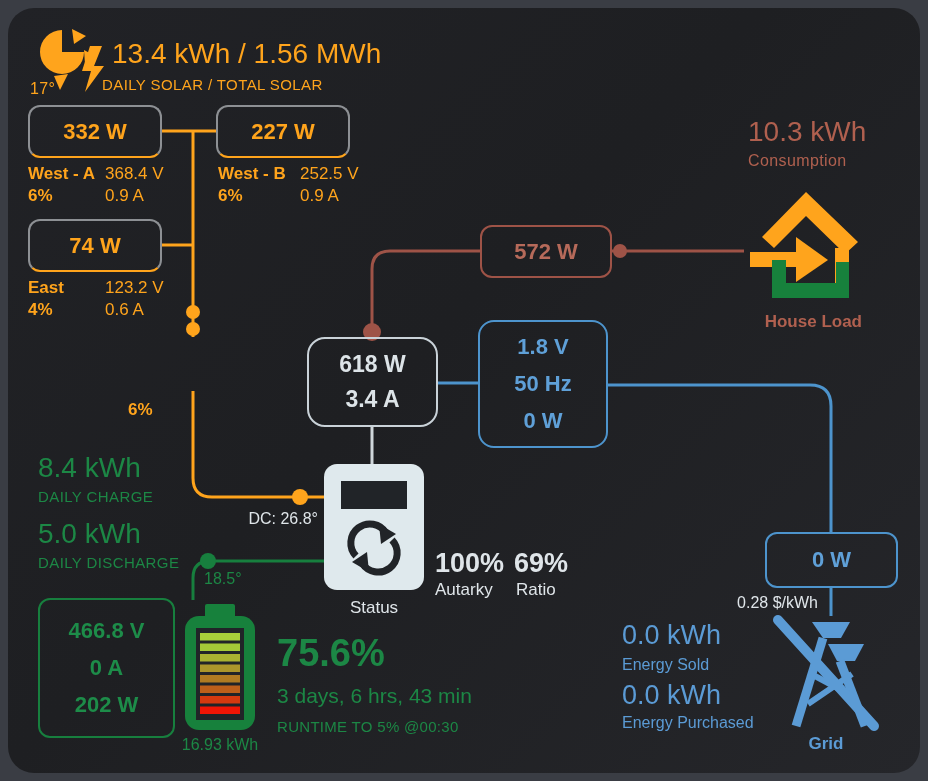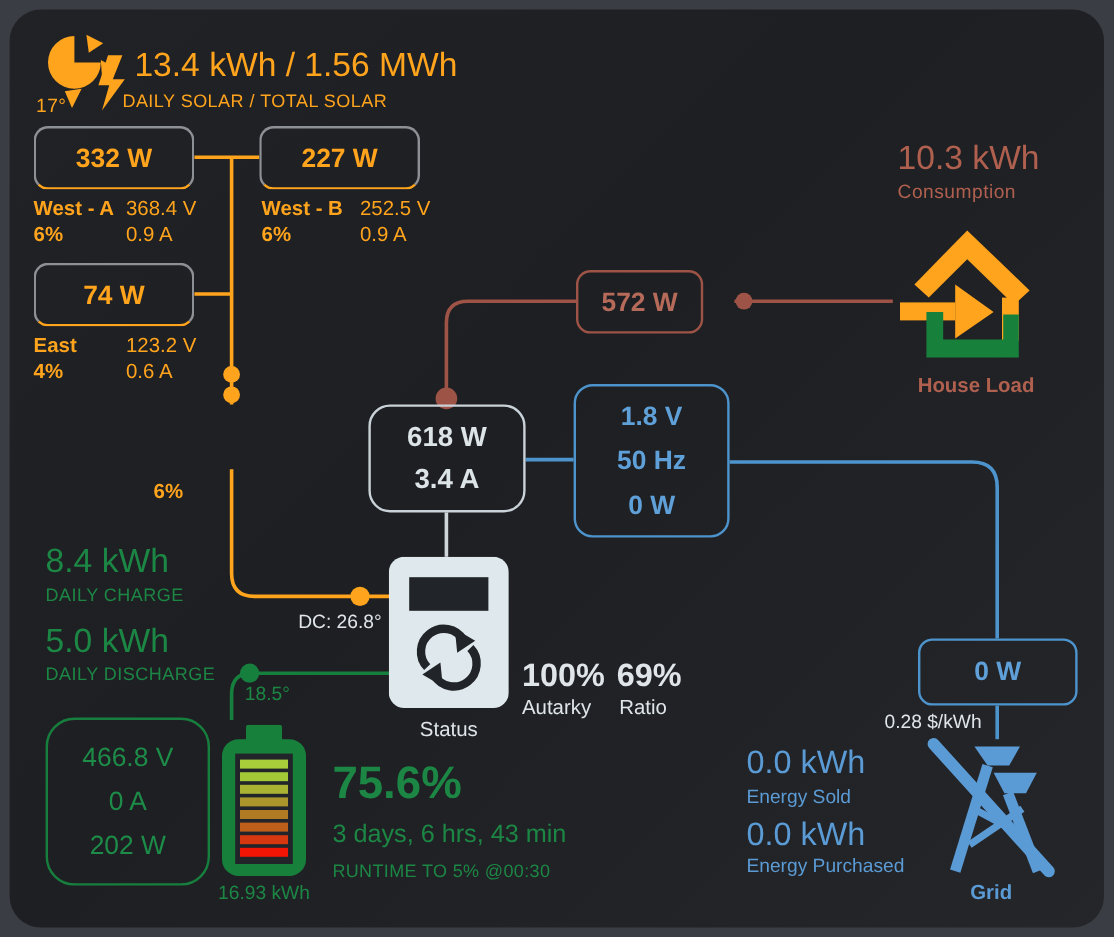--- a/index.html
+++ b/index.html
@@ -18,21 +18,21 @@
   .box{
     position:absolute;display:flex;flex-direction:column;
     align-items:center;justify-content:center;
     border-radius:12px;font-weight:700;font-size:22px;line-height:1.0;
     box-sizing:border-box;background:transparent;
   }
   .pvbox{border:2px solid #8d9094;border-bottom:2px solid #ffa41c;color:#ffa41c;}
   .dcbox{border:2px solid #c9d2d8;color:#dde4e8;border-radius:18px;font-weight:600;}
   .loadbox{border:2px solid #9e5347;color:#b66a5a;}
   .bluebox{border:2px solid #4d94cd;color:#5fa0d8;border-radius:16px;font-weight:600;}
-  .greenbox{border:2px solid #177f3e;color:#1d8c49;border-radius:24px;font-weight:400;}
+  .greenbox{border:2px solid #177f3e;color:#1d8c49;border-radius:12px;font-weight:700;}
   .orange{color:#ffa41c;}
   .green{color:#1c8745;}
   .muted-red{color:#b0604f;}
   .blue{color:#5b9bd5;}
   .white{color:#dfe5e9;}
   .big-val{font-size:28px;font-weight:400;}
   .sub-label{font-size:15px;font-weight:400;letter-spacing:.4px;}
   .pv-label{font-size:17px;}
   .bold{font-weight:700;}
   svg{display:block;}
@@ -115,21 +115,21 @@
   <div class="abs orange pv-label bold" style="left:20px;top:292px;">4%</div>
   <div class="abs orange pv-label" style="left:97px;top:292px;">0.6 A</div>
 
   <div class="abs orange pv-label bold" style="left:120px;top:392px;">6%</div>
 
   <div class="box dcbox" style="left:299px;top:329px;width:131px;height:90px;gap:12px;font-size:23px;">
     <span>618 W</span>
     <span>3.4 A</span>
   </div>
 
-  <div class="box loadbox" style="left:472px;top:217px;width:106px;height:53px;">
+  <div class="box loadbox" style="left:472px;top:217px;width:132px;height:53px;">
     <span>572 W</span>
   </div>
 
   <div class="abs muted-red big-val" style="left:740px;top:108px;">10.3 kWh</div>
   <div class="abs muted-red sub-label" style="left:740px;top:144px;font-size:16px;">Consumption</div>
 
   <svg class="abs" style="left:742px;top:182px;" width="112" height="112" viewBox="0 0 112 112">
     <g fill="#ffa41c">
       <polygon points="56,2 108,52 95,64 56,26 24,58 12,47"></polygon>
       <rect x="85" y="58" width="14" height="36"></rect>

